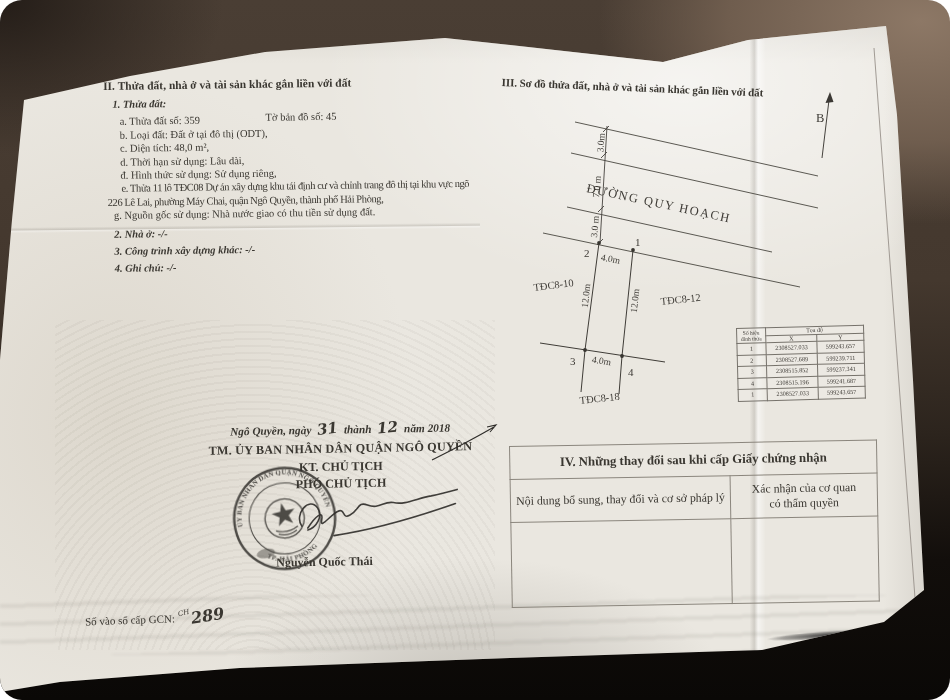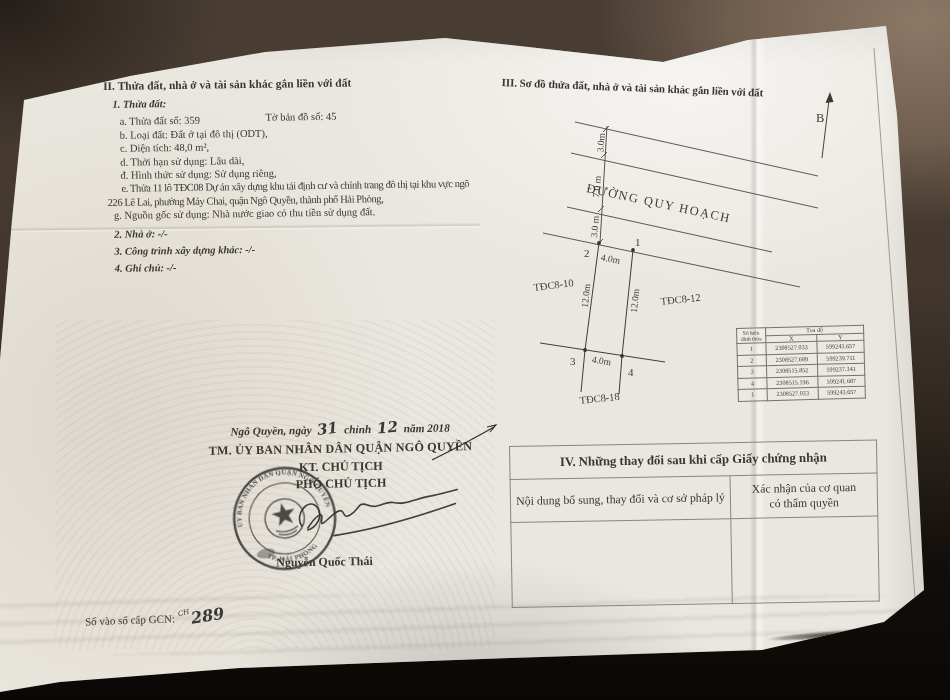--- a/index.html
+++ b/index.html
@@ -3,20 +3,21 @@
 <meta charset="utf-8">
 <style>
   html,body{margin:0;padding:0;}
   .scene{
     position:relative;width:950px;height:700px;overflow:hidden;
     font-family:"Liberation Serif","DejaVu Serif",serif;
     background:
       radial-gradient(ellipse 430px 270px at 97% 3%, #8d7866 0%, #6f5d4e 45%, rgba(70,58,48,0) 75%),
       radial-gradient(ellipse 320px 220px at 0% 0%, #241d18 0%, rgba(36,29,24,0) 70%),
       linear-gradient(to bottom, #4a3e34 0%, #44382e 40%, #2c241d 62%, #120e0b 80%, #0a0806 100%);
+    border-radius: 22px;
   }
   .paper{
     position:absolute;inset:0;
     clip-path:polygon(24px 100px,130px 76px,265px 52px,445px 38px,555px 50px,663px 62px,748px 40px,886px 26px,897px 115px,913px 380px,924px 590px,884px 622px,762px 650px,510px 658px,240px 668px,60px 682px,0px 692px,0px 360px,12px 220px);
     background:
       linear-gradient(90deg, rgba(0,0,0,0) 0 78.9%, rgba(105,100,92,0.20) 79.4%, rgba(255,255,255,0.55) 79.8%, rgba(0,0,0,0) 80.6%),
       linear-gradient(90deg, rgba(0,0,0,0) 93%, rgba(140,134,124,0.28) 100%),
       radial-gradient(ellipse 520px 300px at 72% 12%, rgba(255,255,255,0.55), rgba(255,255,255,0) 70%),
       radial-gradient(ellipse 420px 480px at 12% 60%, rgba(208,200,186,0.5), rgba(208,200,186,0) 72%),
       radial-gradient(ellipse 340px 190px at 50% 100%, rgba(150,146,138,0.45), rgba(150,146,138,0) 75%),
@@ -113,21 +114,21 @@
       <p class="line-g">g. Nguồn gốc sử dụng: Nhà nước giao có thu tiền sử dụng đất.</p>
       <p class="p-head mt5">2. Nhà ở: -/-</p>
       <p class="p-head mt4">3. Công trình xây dựng khác: -/-</p>
       <p class="p-head mt4">4. Ghi chú: -/-</p>
     </div>
 
     <div class="sigblock">
       <div class="dateline">
         <span>Ngô Quyền, ngày</span>
         <span class="hw hw-day">31</span>
-        <span>chỉnh</span>
+        <span>thành</span>
         <span class="hw hw-month">12</span>
         <span>năm 2018</span>
       </div>
       <div class="auth">TM. ỦY BAN NHÂN DÂN QUẬN NGÔ QUYỀN</div>
       <div class="kt">KT. CHỦ TỊCH</div>
       <div class="pho">PHÓ CHỦ TỊCH</div>
 
       <svg class="stamp" viewBox="0 0 120 120">
         <g transform="rotate(-12 60 60)" stroke="#33312d" fill="none" stroke-width="2.6">
           <circle cx="60" cy="60" r="54"></circle>

